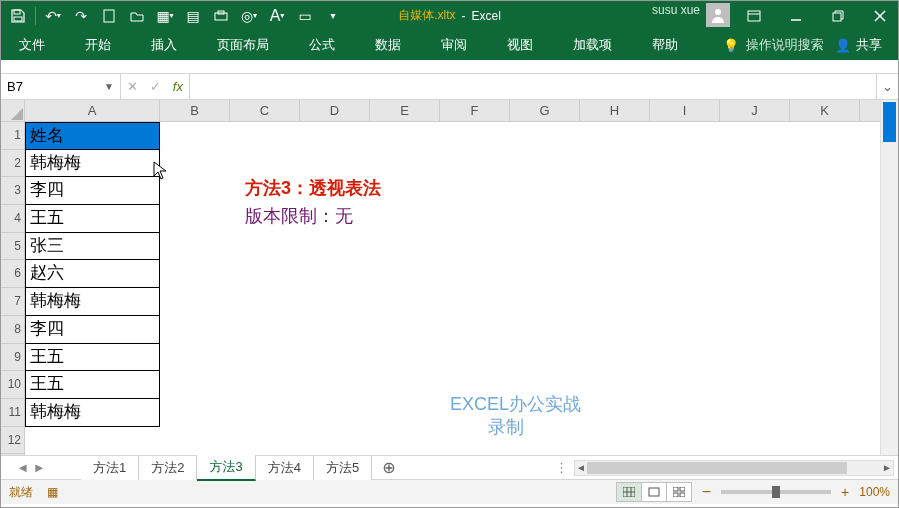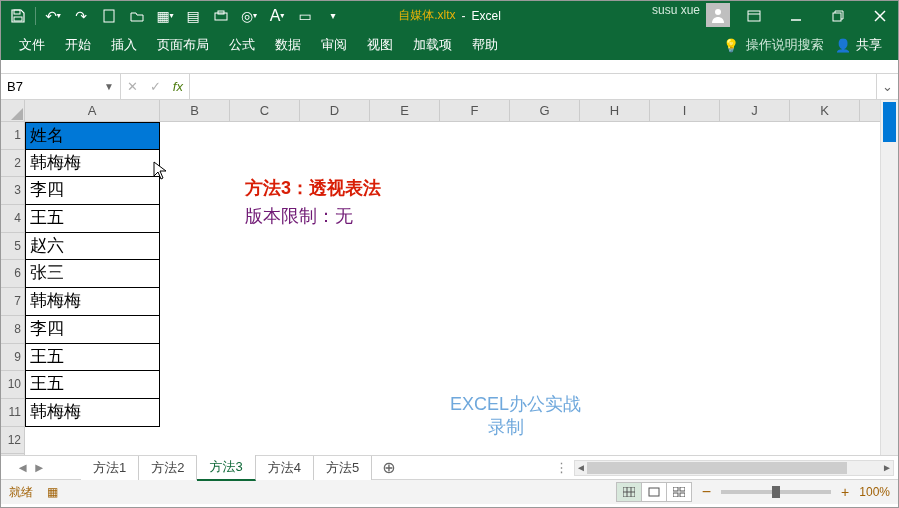--- a/index.html
+++ b/index.html
@@ -8,21 +8,21 @@
   .titlebar { height: 29px; background: #0e6837; display: flex; align-items: center; color: #fff; font-size: 12px; position:relative;}
   .qat { display: flex; align-items: center; gap: 2px; padding-left: 4px; }
   .qat-item { width: 26px; height: 26px; display:flex; align-items:center; justify-content:center; color:#fff; font-size:14px;}
   .qat-sep { width:1px; height:18px; background: rgba(255,255,255,.3); margin:0 2px;}
   .title-center { position:absolute; left:50%; transform:translateX(-50%); display:flex; gap:6px; align-items:center;}
   .title-center .doc { color:#eab308;}
   .title-right { margin-left:auto; display:flex; align-items:flex-start; gap:6px; }
   .avatar { width:24px; height:24px; background:#bfbfbf; display:flex; align-items:center; justify-content:center;}
   .win-btn { width:36px; height:26px; display:flex; align-items:center; justify-content:center; color:#fff;}
   
-  .ribbon-tabs { height: 30px; background: #0e6837; display:flex; align-items:flex-end; padding: 0 8px; color:#fff; font-size:13px; gap:0;}
+  .ribbon-tabs { height: 30px; background: #0e6837; display:flex; align-items:flex-end; padding: 0 8px; color:#fff; font-size:13px; gap:20px;}
   .rtab { padding: 6px 10px 6px; cursor:default;}
   .rtab.file { }
   .ribbon-right { margin-left:auto; display:flex; align-items:center; gap:12px; padding:0 8px 6px;}
   .tellme { display:flex; align-items:center; gap:6px; color:#d0e8da;}
   .share { display:flex; align-items:center; gap:4px; color:#fff;}
   
   .ribbon-body { height: 14px; background:#fff; border-bottom:1px solid #d4d4d4;}
   
   .formula-bar { height: 26px; display:flex; align-items:center; border-bottom:1px solid #d4d4d4; font-size:13px;}
   .name-box { width:120px; height:26px; border-right:1px solid #d4d4d4; display:flex; align-items:center; padding:0 6px; justify-content:space-between;gap:32px;}
@@ -224,22 +224,22 @@
     <div class="rh">10</div>
     <div class="rh">11</div>
     <div class="rh">12</div>
   </div>
   <div class="grid">
     <div class="colA">
       <div class="cell first">姓名</div>
       <div class="cell">韩梅梅</div>
       <div class="cell">李四</div>
       <div class="cell">王五</div>
+      <div class="cell">张三</div>
       <div class="cell">赵六</div>
-      <div class="cell">张三</div>
       <div class="cell">韩梅梅</div>
       <div class="cell">李四</div>
       <div class="cell">王五</div>
       <div class="cell">王五</div>
       <div class="cell">韩梅梅</div>
     </div>
     <div class="overlay-text method-title">方法3：透视表法</div>
     <div class="overlay-text method-sub">版本限制：无</div>
     <div class="overlay-text watermark1">EXCEL办公实战</div>
     <div class="overlay-text watermark2">录制</div>

